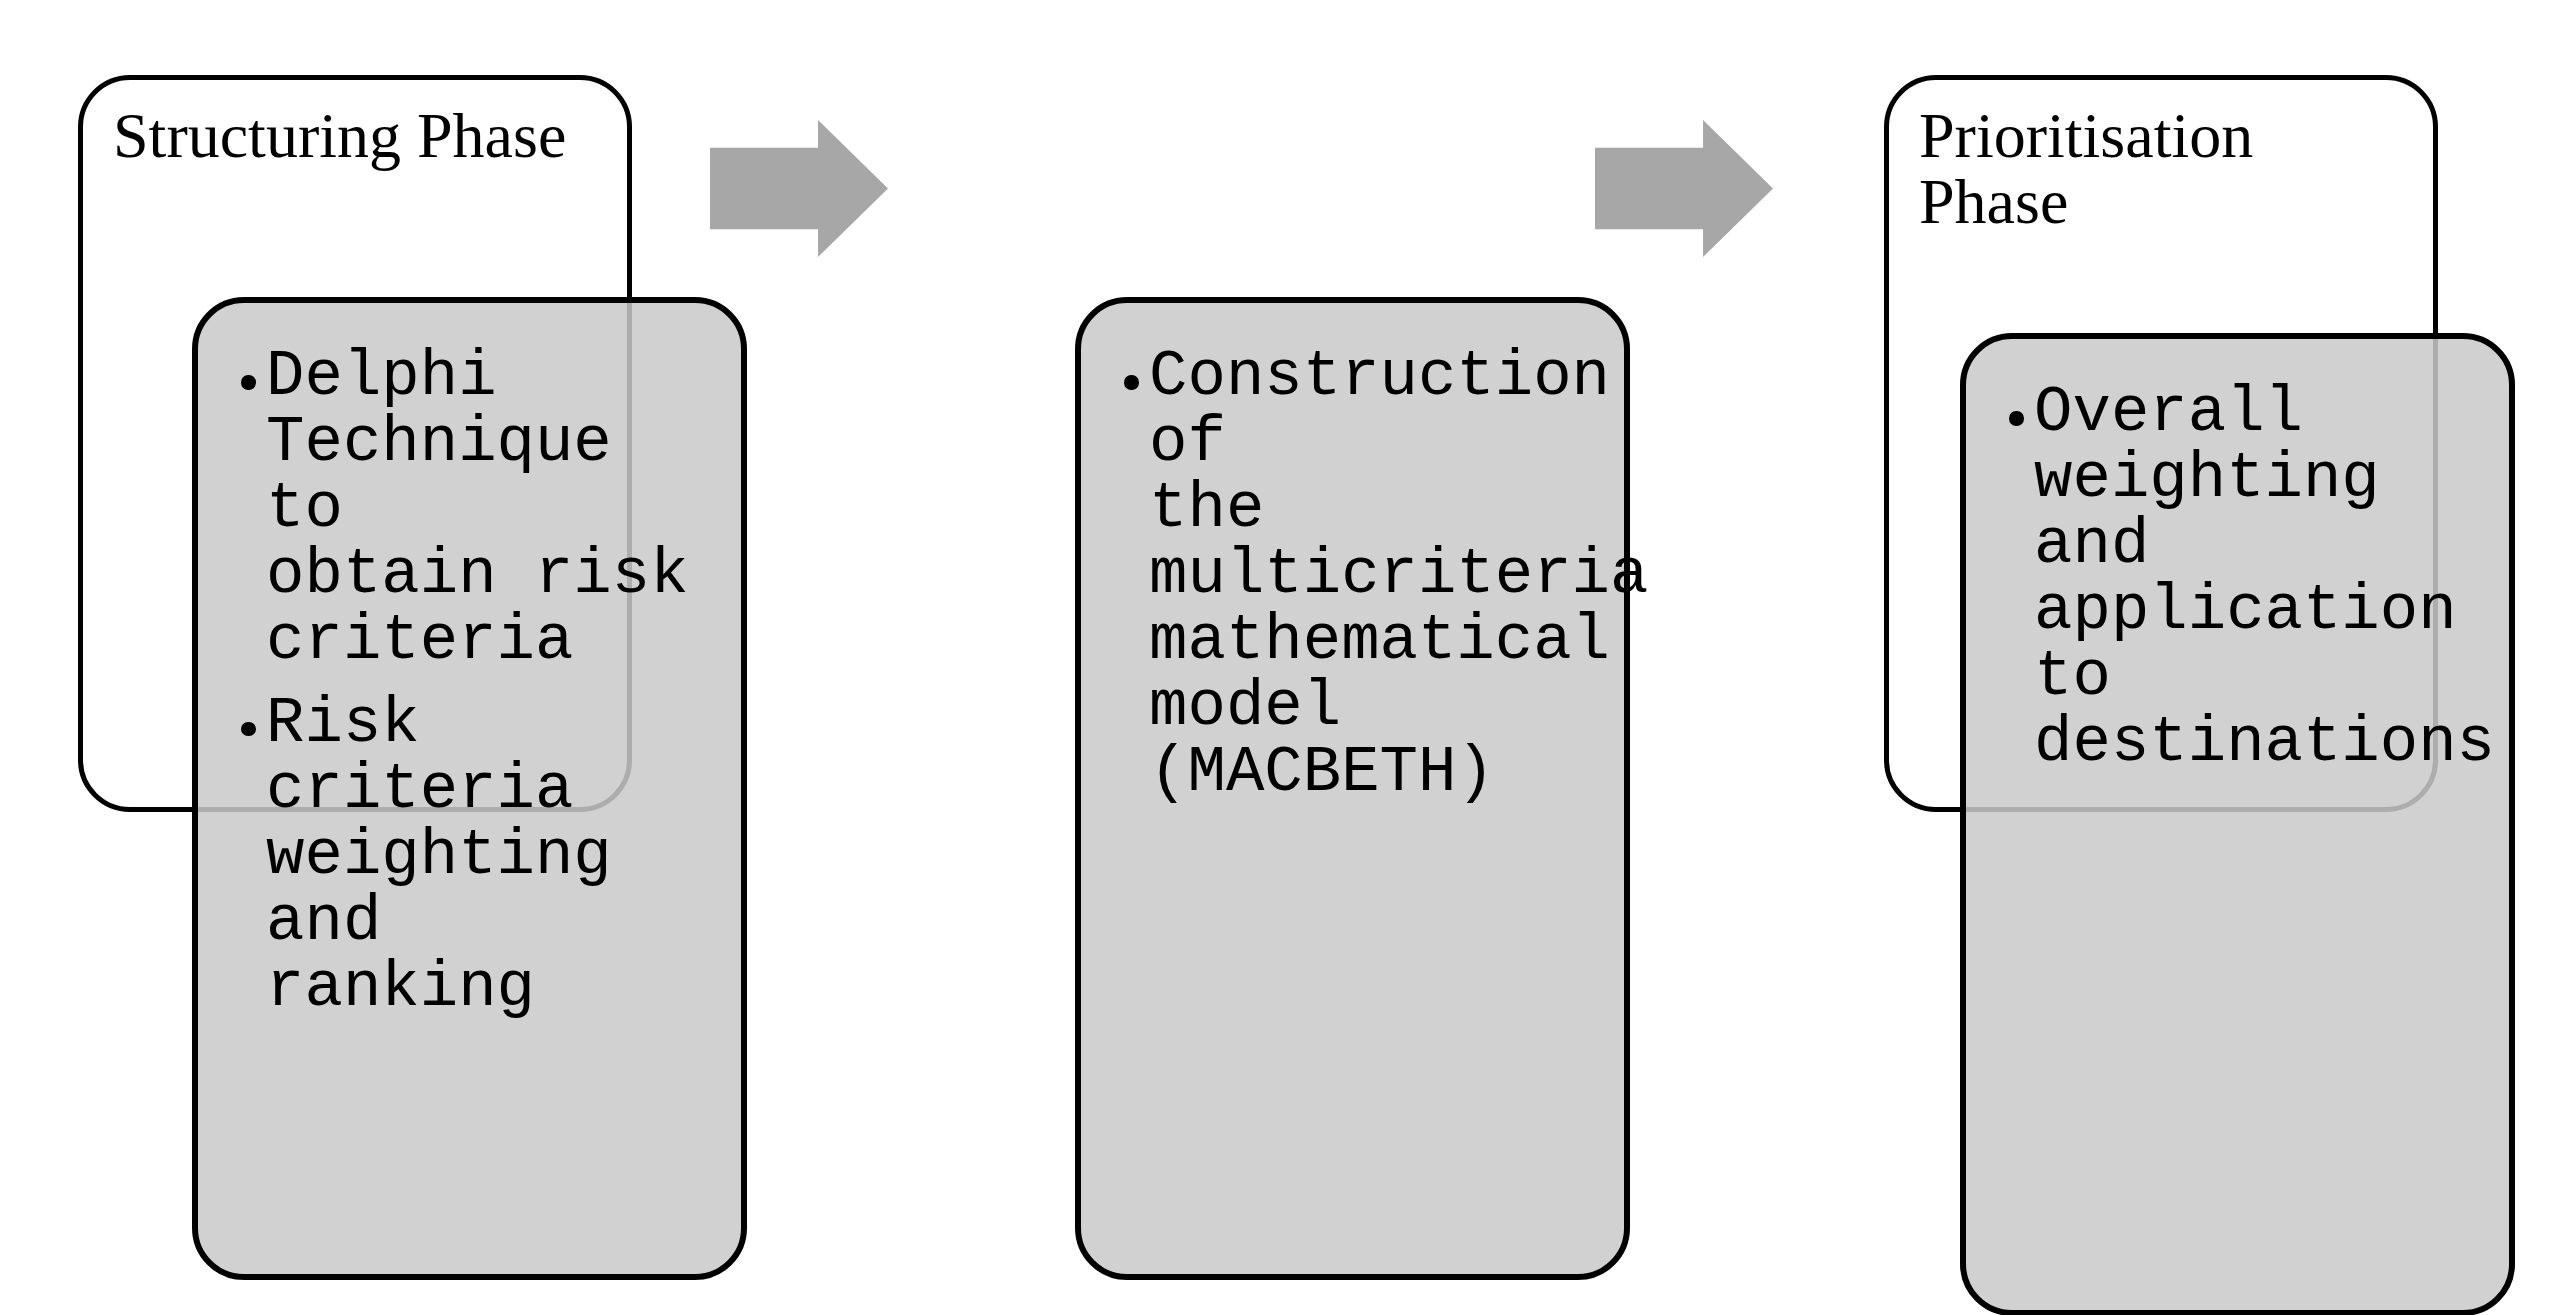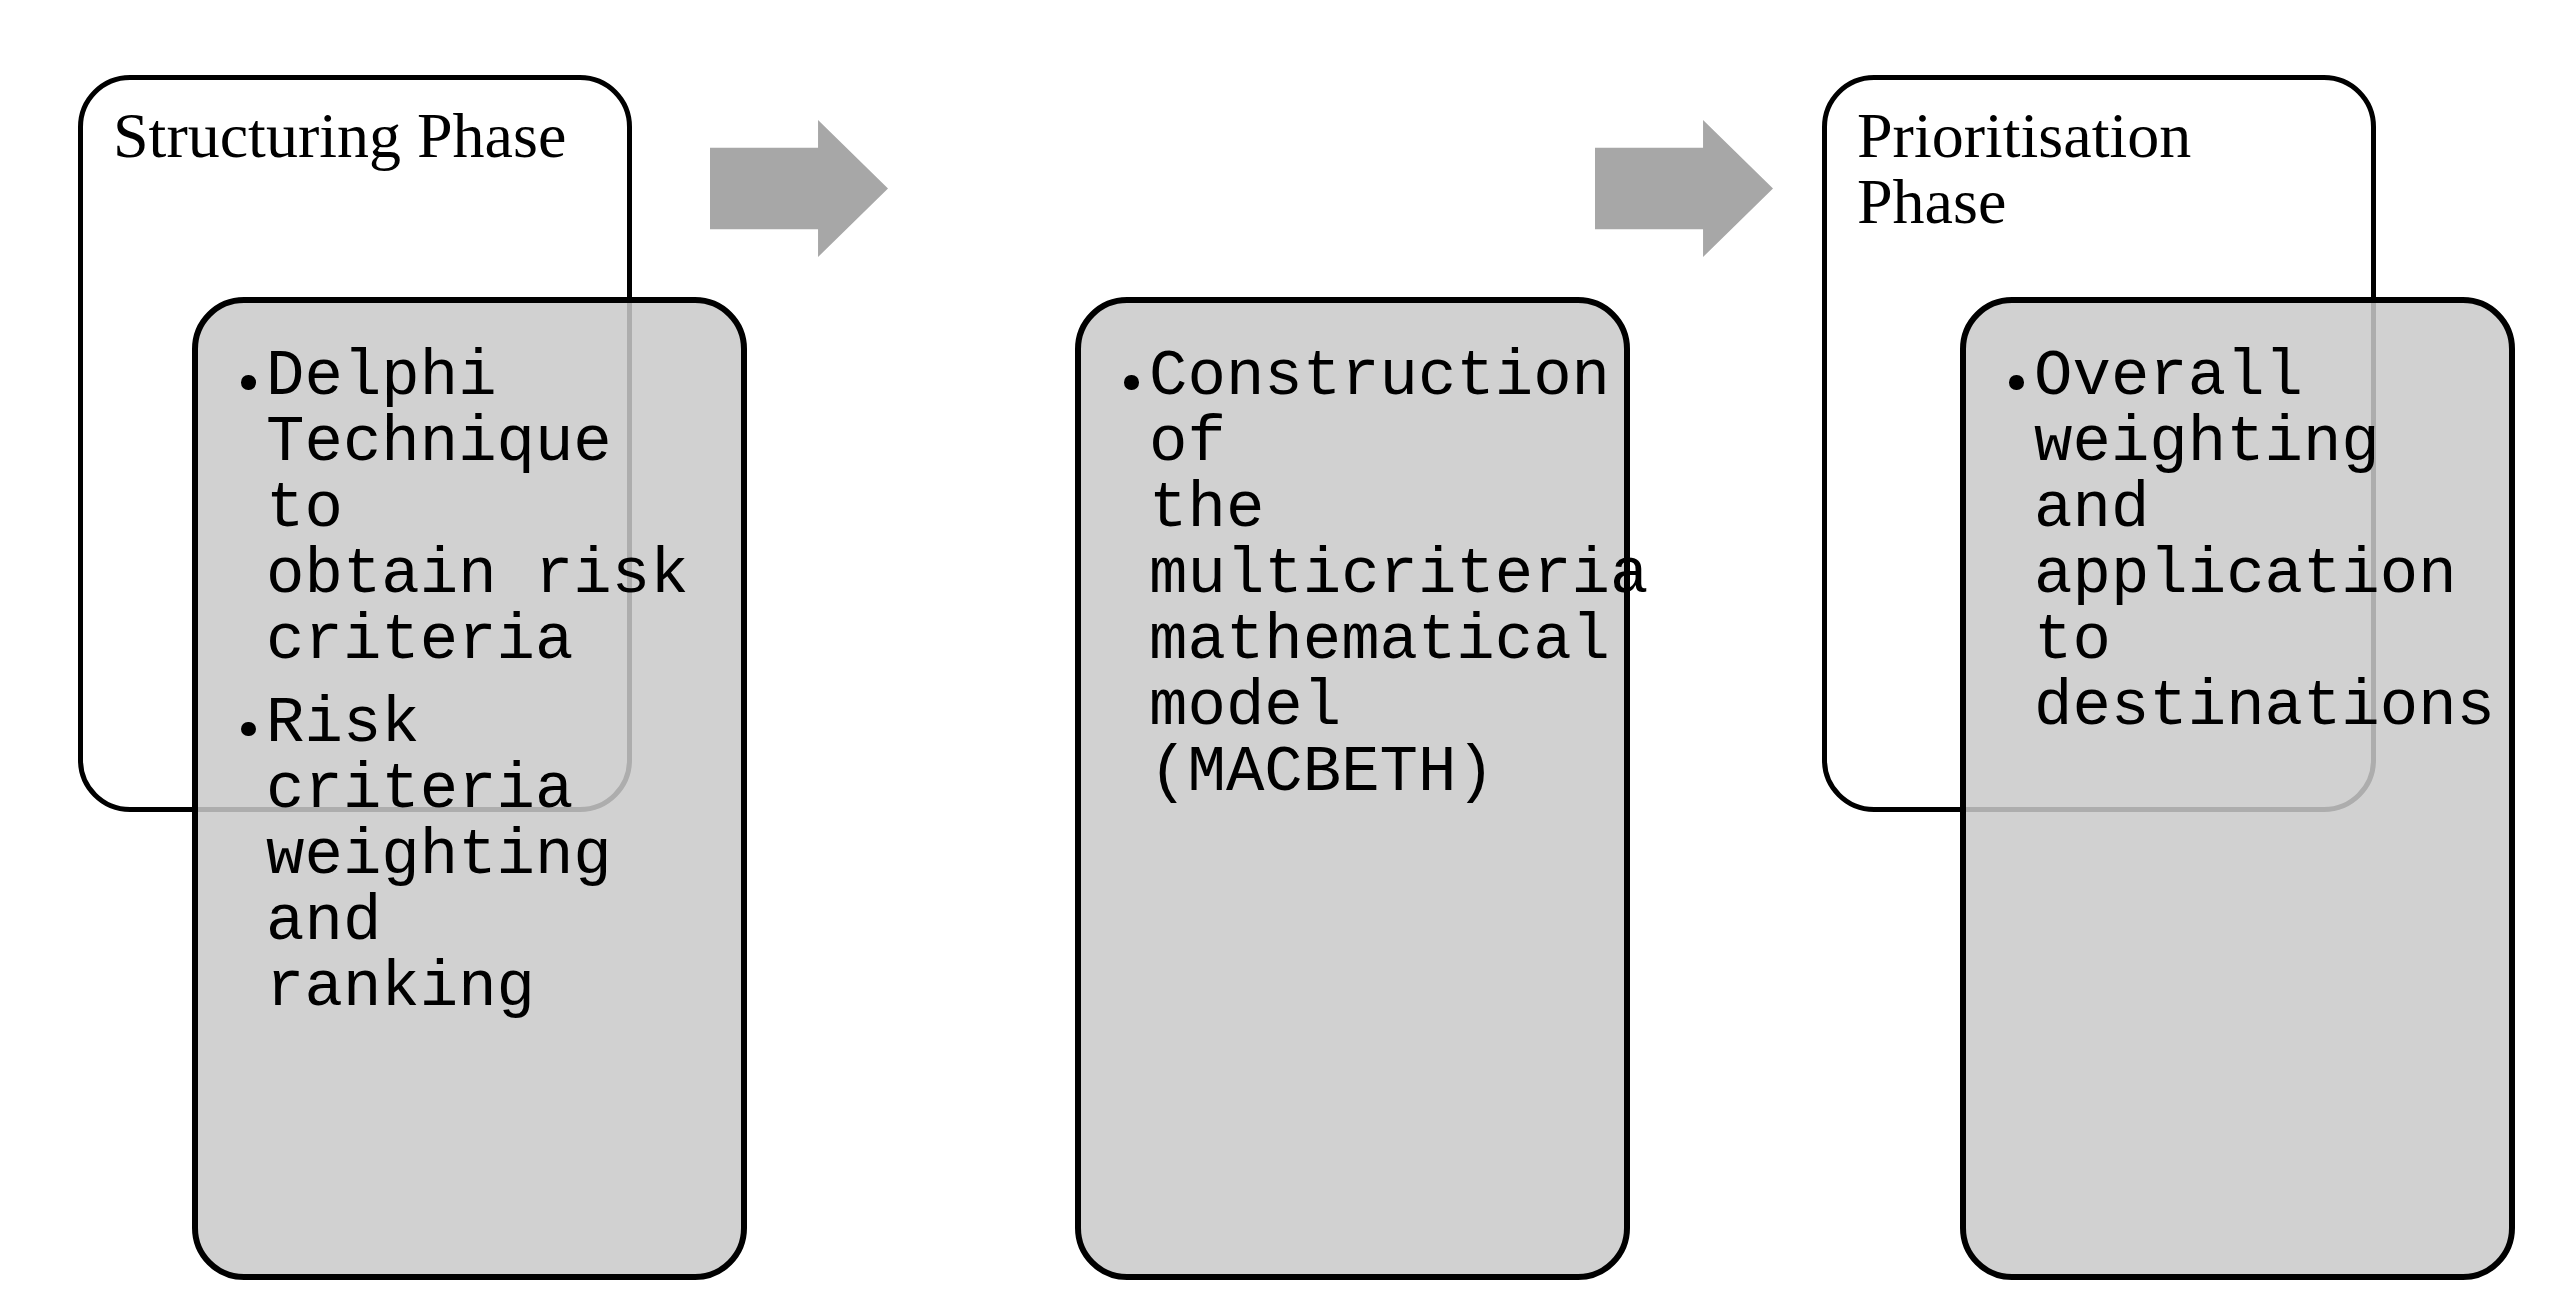--- a/index.html
+++ b/index.html
@@ -22,21 +22,21 @@
     width: 554px;
     height: 737px;
     box-sizing: border-box;
     background: #ffffff;
     border: 5.3px solid #000000;
     border-radius: 52px;
     z-index: 1;
   }
   .wb1 { left: 78px; }
   .wb2 { left: 959px; }
-  .wb3 { left: 1822px; }
+  .wb3 { left: 1884px; }
 
   .phase-title {
     padding: 23px 21px 0 30px;
     font-size: 64px;
     line-height: 66px;
     white-space: pre-line;
   }
 
   .gray-box {
     position: absolute;
@@ -45,21 +45,21 @@
     height: 983px;
     box-sizing: border-box;
     background: rgba(201, 201, 201, 0.86);
     border: 6.8px solid #000000;
     border-radius: 52px;
     z-index: 2;
     padding: 41px 21px 0 43px;
   }
   .gb1 { left: 192px; }
   .gb2 { left: 1075px; }
-  .gb3 { left: 1960px; }
+  .gb3 { left: 1960px; margin-top: 36px; }
 
   .bullet {
     display: flex;
     align-items: flex-start;
     margin-bottom: 16.7px;
     font-family: Liberation Mono, monospace;
   }
   .dot {
     flex: 0 0 14.5px;
     width: 14.5px;

